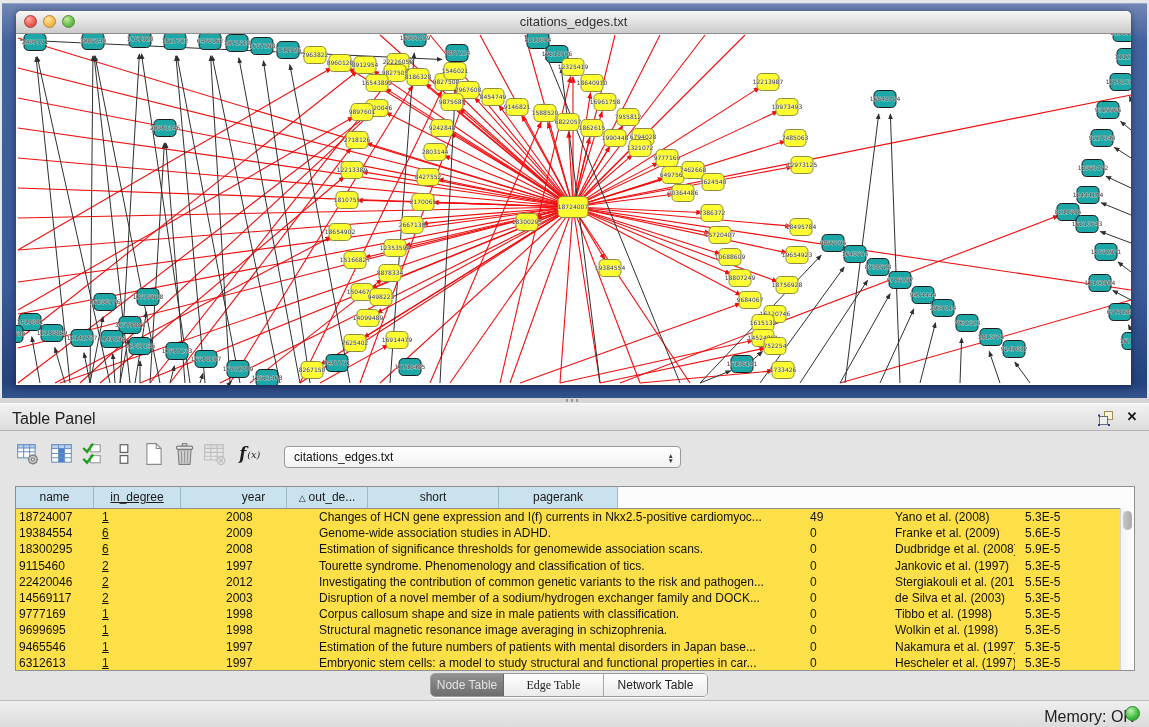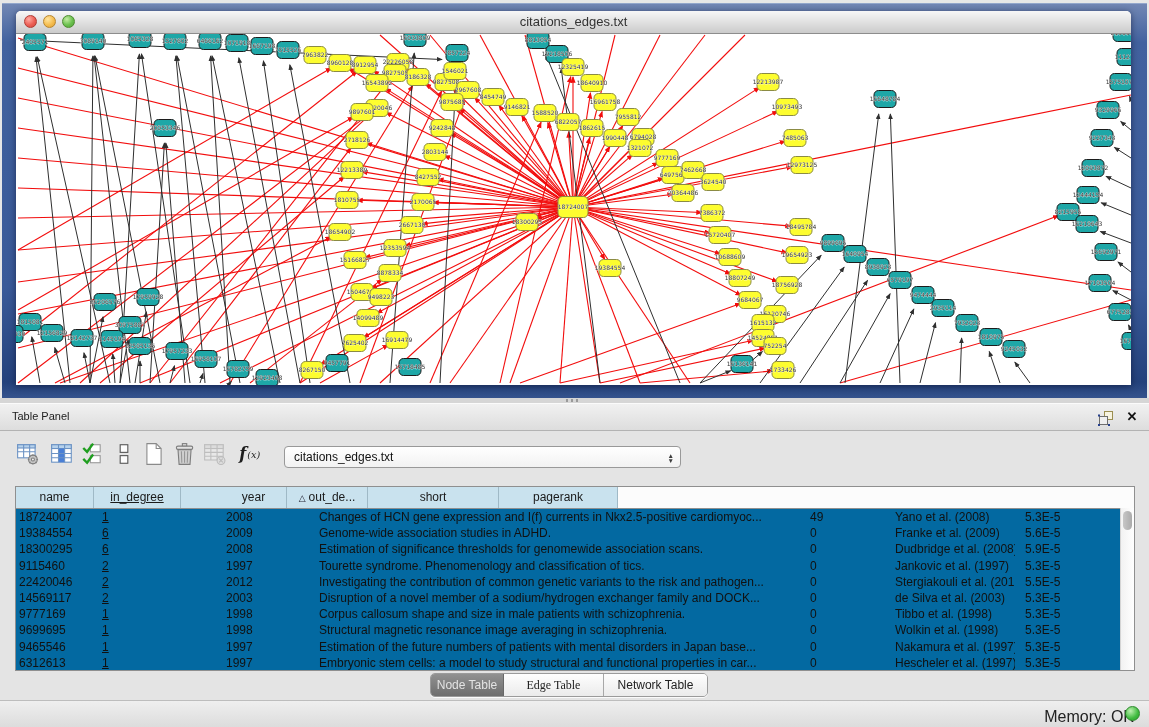--- a/index.html
+++ b/index.html
@@ -32,39 +32,39 @@
     text-anchor:middle;paint-order:stroke;stroke:#ffffff;stroke-width:.45px;}
 
   
   .splitter{position:absolute;left:0;top:398px;width:1149px;height:5px;background:#d6d6d6;}
   .splitter .grip{position:absolute;left:566px;top:1px;width:14px;height:3px;
     background:repeating-linear-gradient(90deg,#9a9a9a 0 2px,transparent 2px 5px);}
 
   
   .panel-header{position:absolute;left:0;top:403px;width:1149px;height:28px;box-sizing:border-box;
     background:linear-gradient(#f1f1f1,#dddddd);border-top:1px solid #fbfbfb;border-bottom:1px solid #b3b3b3;}
-  .panel-title{position:absolute;left:12px;top:6px;font-size:11px;color:#222;}
+  .panel-title{position:absolute;left:12px;top:6px;font-size:16px;color:#222;}
   .float-btn{position:absolute;right:34px;top:5px;width:18px;height:18px;}
   .close-btn{position:absolute;right:9px;top:4px;width:16px;height:18px;
     font-size:13px;font-weight:bold;color:#111;text-align:center;line-height:18px;}
 
   .panel-body{position:absolute;left:0;top:431px;width:1149px;height:269px;background:#e4e4e4;}
 
   
   .toolbar{position:absolute;left:0;top:0;width:1149px;height:50px;}
   .icon-btn{position:absolute;top:11px;width:24px;height:26px;}
   .dropdown{position:absolute;left:284px;top:15px;width:397px;height:22px;box-sizing:border-box;
     background:linear-gradient(#ffffff,#f2f2f2);border:1px solid #999;border-radius:4px;
     font-size:12px;line-height:20px;padding-left:9px;color:#111;}
   .dd-arrows{position:absolute;right:6px;top:1px;height:20px;display:flex;flex-direction:column;
     justify-content:center;color:#3c3c3c;font-size:6.5px;line-height:5.5px;text-align:center;}
 
   
   .data-table{position:absolute;left:15px;top:55px;width:1120px;height:185px;box-sizing:border-box;
-    background:#0369a1;border:1px solid #8f8f8f;}
+    background:#fde047;border:1px solid #8f8f8f;}
   .thead{display:flex;height:21px;background:#c9e2ee;border-bottom:1px solid #8f8f8f;}
   .th{box-sizing:border-box;border-right:1px solid #9fb9c6;font-size:12px;color:#1a1a1a;
       text-align:center;line-height:20px;overflow:hidden;white-space:nowrap;flex:0 0 auto;}
   .th.corner{flex:1 1 auto;background:#fcfcfc;border-right:none;}
   .sort-tri{font-size:9px;margin-right:3px;color:#223;}
   .tbody{position:relative;height:162px;overflow:hidden;}
   .tr{display:flex;height:16.2px;align-items:center;font-size:12px;color:#111;}
   .td{box-sizing:border-box;overflow:hidden;white-space:nowrap;flex:0 0 auto;}
   .c0{width:78px;padding-left:3px;}
   .c1{width:87px;padding-left:8px;text-decoration:underline;}
@@ -683,21 +683,21 @@
           <div class="td c2">2003</div>
           <div class="td c3">Disruption of a novel member of a sodium/hydrogen exchanger family and DOCK...</div>
           <div class="td c4">0</div>
           <div class="td c5">de Silva et al. (2003)</div>
           <div class="td c6">5.3E-5</div>
         </div>
         <div class="tr">
           <div class="td c0">9777169</div>
           <div class="td c1">1</div>
           <div class="td c2">1998</div>
-          <div class="td c3">Corpus callosum shape and size in male patients with schizophrenia.</div>
+          <div class="td c3">Corpus callosum shape and size in male patients with classification.</div>
           <div class="td c4">0</div>
           <div class="td c5">Tibbo et al. (1998)</div>
           <div class="td c6">5.3E-5</div>
         </div>
         <div class="tr">
           <div class="td c0">9699695</div>
           <div class="td c1">1</div>
           <div class="td c2">1998</div>
           <div class="td c3">Structural magnetic resonance image averaging in schizophrenia.</div>
           <div class="td c4">0</div>

